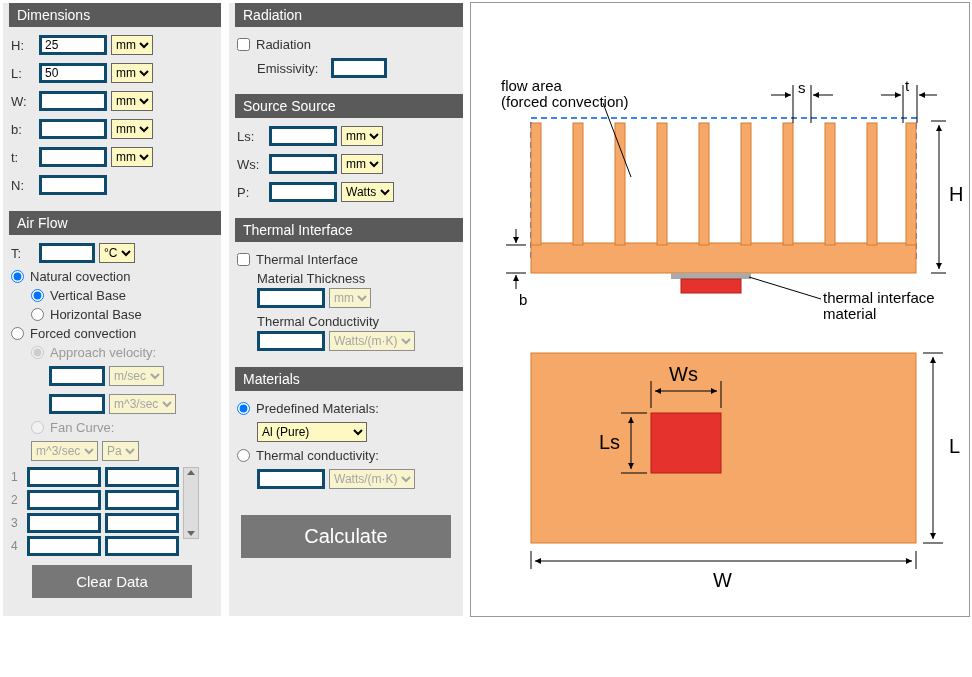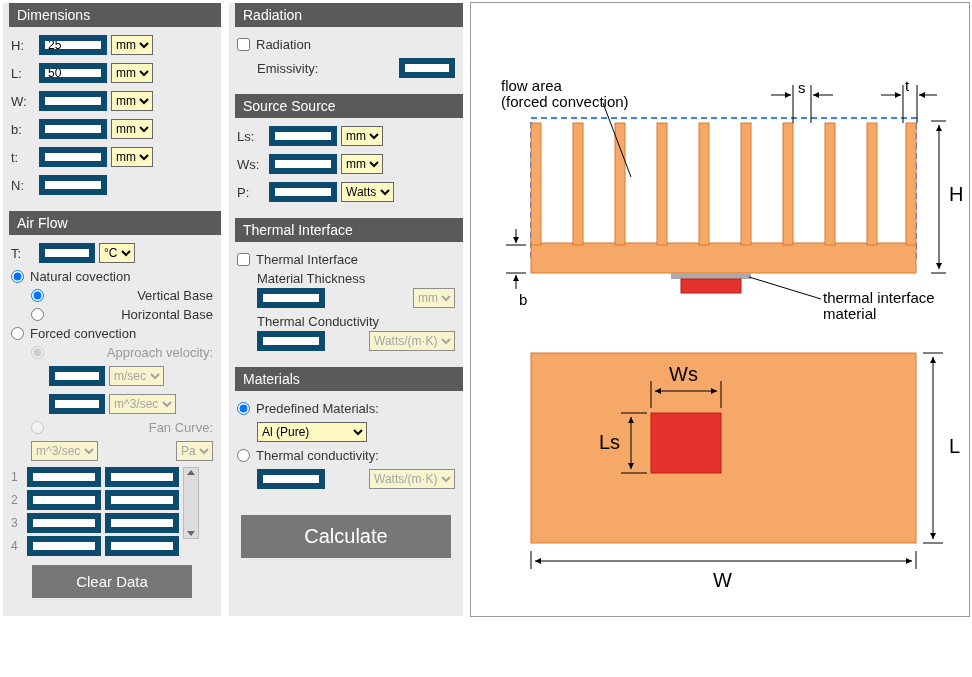--- a/index.html
+++ b/index.html
@@ -50,39 +50,39 @@
   .lbl {
     width: 24px;
     text-align: left;
     color: #333;
   }
   .lbl-w { width: 28px; }
   input[type=text].num {
     width: 68px;
     height: 20px;
     font-size: 12px;
-    border: 6px solid #0c4a6e;
+    border: 3px solid #0c4a6e;
     background: #fff;
     padding: 0 3px;
   }
   input[type=text].num-sm { width: 56px; }
   select.unit {
     font-size: 12px;
     height: 20px;
     border: 1px solid #666;
     background: #fef9c3;
   }
   select.unit[disabled] { color: #888; }
   .radio-row, .check-row {
     display: flex;
     align-items: center;
     gap: 6px;
     margin: 4px 0;
   }
-  .indent1 { padding-left: 20px; justify-content: space-between; }
+  .indent1 { padding-left: 20px; }
   .indent2 { padding-left: 38px; }
   .btn {
     display: block;
     background: #777;
     color: #ffffff;
     text-align: center;
     padding: 8px 0;
     font-size: 15px;
     border: none;
     cursor: pointer;

